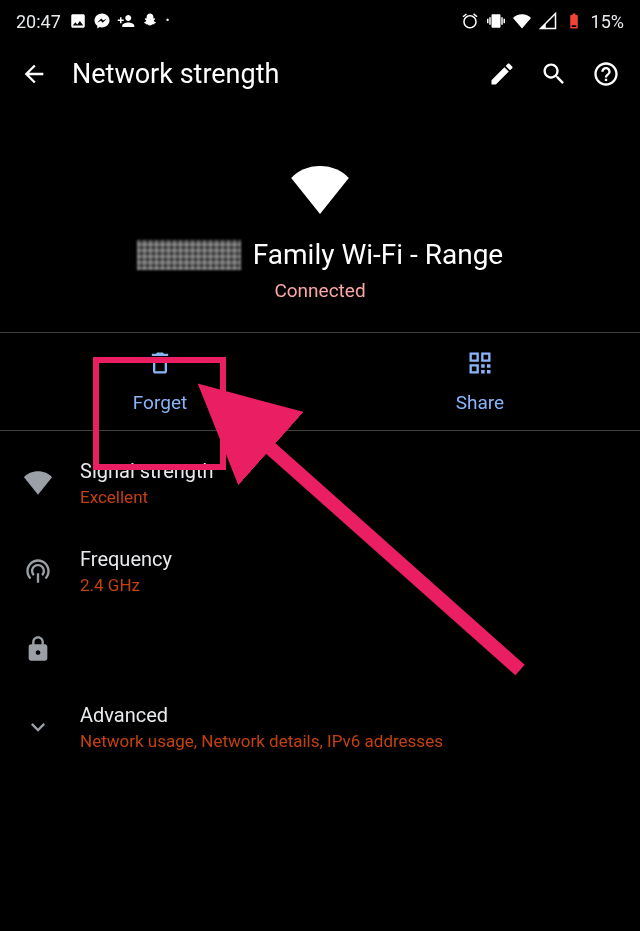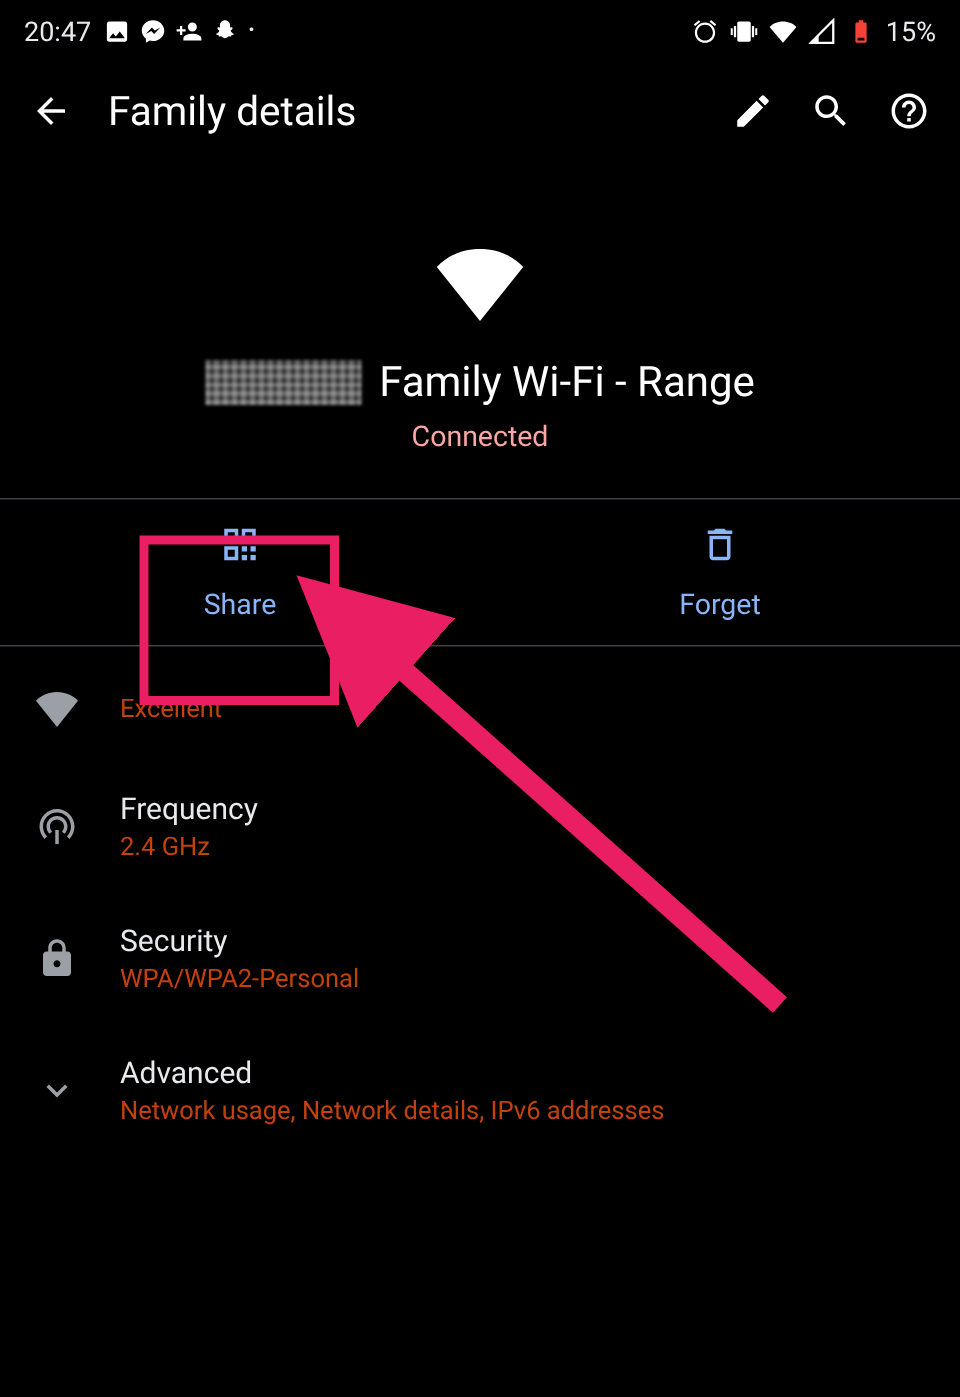--- a/index.html
+++ b/index.html
@@ -161,21 +161,21 @@
         <path d="M15.67 4H14V2h-4v2H8.33C7.6 4 7 4.6 7 5.33v15.33C7 21.4 7.6 22 8.33 22h7.33c.74 0 1.34-.6 1.34-1.33V5.33C17 4.6 16.4 4 15.67 4zM15 20H9v-2.5h6V20z"></path>
       </svg>
     <span>15%</span>
   </div>
 </div>
 
 <div class="app-bar">
   <svg class="app-bar-icon" viewBox="0 0 24 24">
       <path d="M20 11H7.8l5.6-5.6L12 4l-8 8 8 8 1.4-1.4L7.8 13H20v-2z"></path>
     </svg>
-  <div class="app-bar-title">Family details</div>
+  <div class="app-bar-title">Network strength</div>
   <svg class="app-bar-icon" viewBox="0 0 24 24">
       <path d="M3 17.25V21h3.75L17.81 9.94l-3.75-3.75L3 17.25zM20.71 7.04c.39-.39.39-1.02 0-1.41l-2.34-2.34c-.39-.39-1.02-.39-1.41 0l-1.83 1.83 3.75 3.75 1.83-1.83z"></path>
     </svg>
   <svg class="app-bar-icon" viewBox="0 0 24 24">
       <path d="M15.5 14h-.8l-.3-.3c1-1.1 1.6-2.6 1.6-4.2C16 5.9 13.1 3 9.5 3S3 5.9 3 9.5 5.9 16 9.5 16c1.6 0 3.1-.6 4.2-1.6l.3.3v.8l5 5 1.5-1.5-5-5zm-6 0C7 14 5 12 5 9.5S7 5 9.5 5 14 7 14 9.5 12 14 9.5 14z"></path>
     </svg>
   <svg class="app-bar-icon" viewBox="0 0 24 24">
       <path d="M11 18h2v-2h-2v2zm1-16C6.5 2 2 6.5 2 12s4.5 10 10 10 10-4.5 10-10S17.5 2 12 2zm0 18c-4.4 0-8-3.6-8-8s3.6-8 8-8 8 3.6 8 8-3.6 8-8 8zm0-14c-2.2 0-4 1.8-4 4h2c0-1.1.9-2 2-2s2 .9 2 2c0 2-3 1.8-3 5h2c0-2.2 3-2.5 3-5 0-2.2-1.8-4-4-4z"></path>
     </svg>
 </div>
@@ -189,60 +189,57 @@
     <span> Family Wi-Fi - Range</span>
   </div>
   <div class="network-status">Connected</div>
 </div>
 
 <hr class="divider">
 
 <div class="actions-row">
   <div class="action-btn">
     <svg class="action-icon" viewBox="0 0 24 24">
-        <path d="M3 3h8v8H3V3zm2 2v4h4V5H5zm8-2h8v8h-8V3zm2 2v4h4V5h-4zM3 13h8v8H3v-8zm2 2v4h4v-4H5zm8-2h3v3h-3v-3zm5 0h3v3h-3v-3zm-5 5h3v3h-3v-3zm5 0h3v3h-3v-3z"></path>
-      </svg>
-    <span>Share</span>
+        <path d="M6 19c0 1.1.9 2 2 2h8c1.1 0 2-.9 2-2V7H6v12zM8 9h8v10H8V9zm7.5-5l-1-1h-5l-1 1H5v2h14V4h-3.5z"></path>
+      </svg>
+    <span>Forget</span>
   </div>
   <div class="action-btn">
     <svg class="action-icon" viewBox="0 0 24 24">
-        <path d="M6 19c0 1.1.9 2 2 2h8c1.1 0 2-.9 2-2V7H6v12zM8 9h8v10H8V9zm7.5-5l-1-1h-5l-1 1H5v2h14V4h-3.5z"></path>
-      </svg>
-    <span>Forget</span>
+        <path d="M3 3h8v8H3V3zm2 2v4h4V5H5zm8-2h8v8h-8V3zm2 2v4h4V5h-4zM3 13h8v8H3v-8zm2 2v4h4v-4H5zm8-2h3v3h-3v-3zm5 0h3v3h-3v-3zm-5 5h3v3h-3v-3zm5 0h3v3h-3v-3z"></path>
+      </svg>
+    <span>Share</span>
   </div>
 </div>
 
 <hr class="divider">
 
 <div class="detail-list">
   <div class="detail-item">
     <svg class="detail-icon" viewBox="0 0 24 20">
         <path d="M12 0C7 0 2.7 2 0 5l12 15L24 5c-2.7-3-7-5-12-5z"></path>
       </svg>
     <div class="detail-text">
+      <span class="detail-label">Signal strength</span>
       <span class="detail-value">Excellent</span>
     </div>
   </div>
   <div class="detail-item">
     <svg class="detail-icon" viewBox="0 0 24 24">
         <path d="M12 6c-3.3 0-6 2.7-6 6 0 1.7.7 3.2 1.8 4.2l1.4-1.4C8.5 14.1 8 13.1 8 12c0-2.2 1.8-4 4-4s4 1.8 4 4c0 1.1-.5 2.1-1.2 2.8l1.4 1.4C17.3 15.2 18 13.7 18 12c0-3.3-2.7-6-6-6zm0-4C6.5 2 2 6.5 2 12c0 2.8 1.1 5.3 2.9 7.1l1.4-1.4C4.9 16.2 4 14.2 4 12c0-4.4 3.6-8 8-8s8 3.6 8 8c0 2.2-.9 4.2-2.3 5.7l1.4 1.4C20.9 17.3 22 14.8 22 12c0-5.5-4.5-10-10-10zm-1 20h2v-8h-2v8z"></path>
       </svg>
     <div class="detail-text">
       <span class="detail-label">Frequency</span>
       <span class="detail-value">2.4 GHz</span>
     </div>
   </div>
   <div class="detail-item">
     <svg class="detail-icon" viewBox="0 0 24 24">
         <path d="M18 8h-1V6c0-2.8-2.2-5-5-5S7 3.2 7 6v2H6c-1.1 0-2 .9-2 2v10c0 1.1.9 2 2 2h12c1.1 0 2-.9 2-2V10c0-1.1-.9-2-2-2zM9 6c0-1.7 1.3-3 3-3s3 1.3 3 3v2H9V6zm3 11c-1.1 0-2-.9-2-2s.9-2 2-2 2 .9 2 2-.9 2-2 2z"></path>
       </svg>
-    <div class="detail-text">
-      <span class="detail-label">Security</span>
-      <span class="detail-value">WPA/WPA2-Personal</span>
-    </div>
   </div>
   <div class="detail-item">
     <svg class="detail-icon" viewBox="0 0 24 24">
         <path d="M7.4 8.6L12 13.2l4.6-4.6L18 10l-6 6-6-6 1.4-1.4z"></path>
       </svg>
     <div class="detail-text">
       <span class="detail-label">Advanced</span>
       <span class="detail-value">Network usage, Network details, IPv6 addresses</span>
     </div>
   </div>

